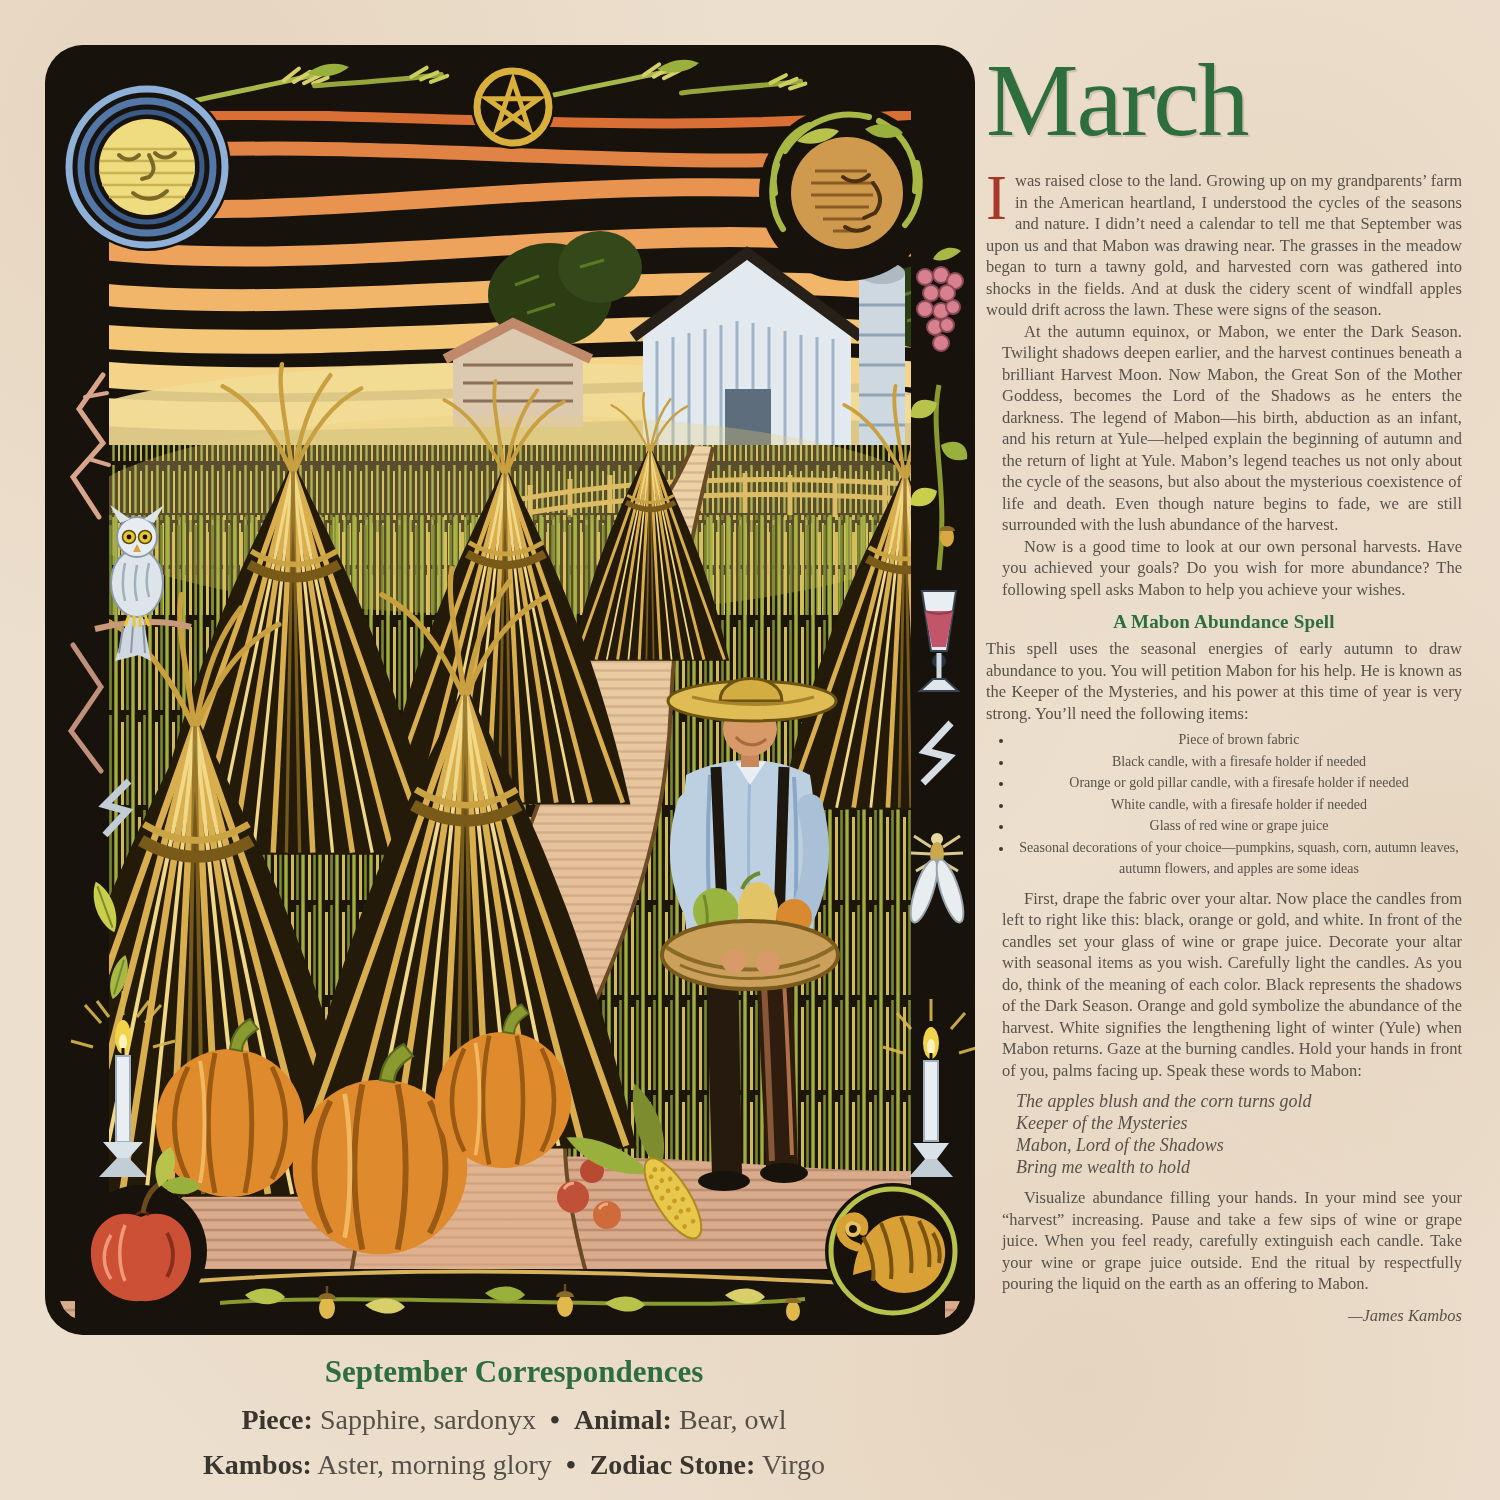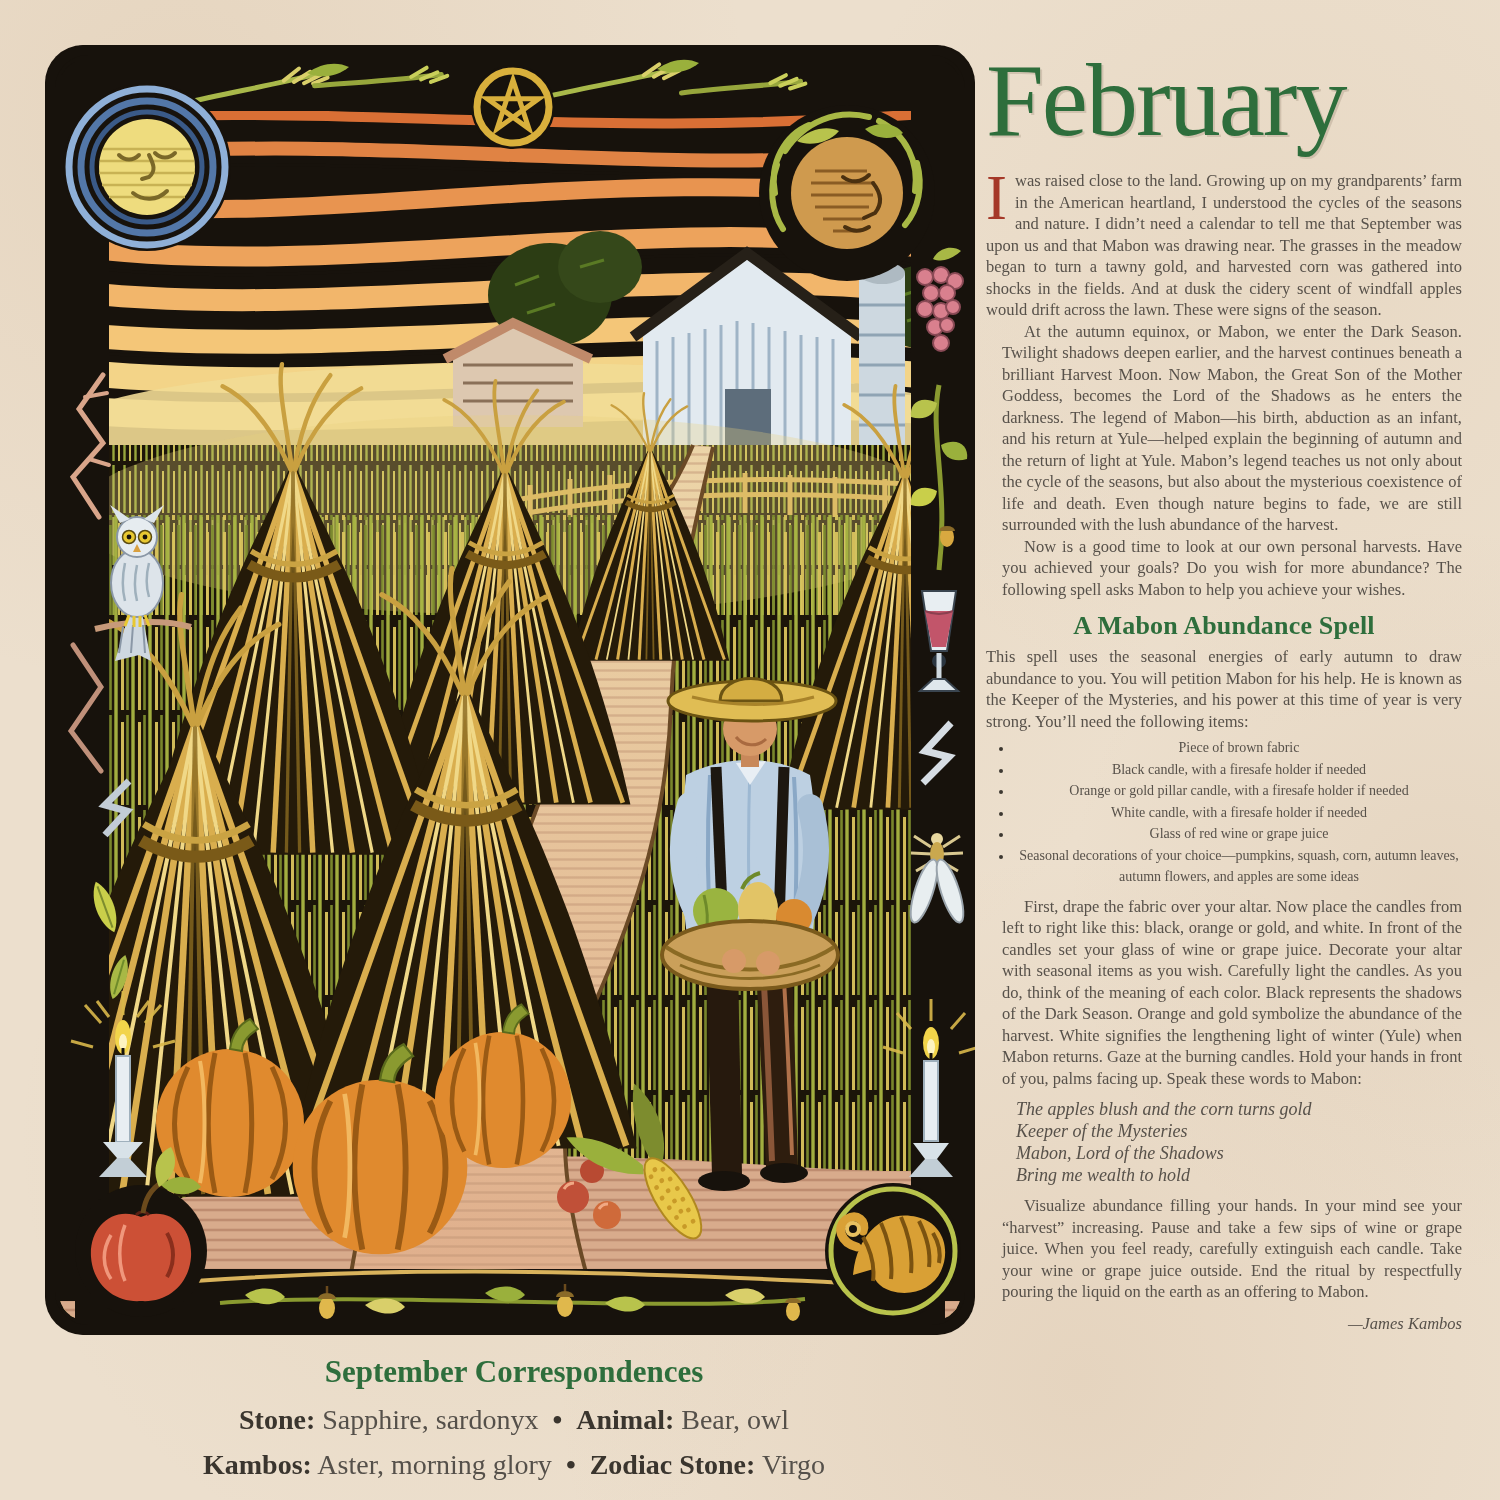--- a/index.html
+++ b/index.html
@@ -25,21 +25,21 @@
     font-weight:normal;letter-spacing:-2px;
     text-shadow:2px 2px 0 rgba(70,50,25,0.15);
   }
   .text-col p{margin:0;font-size:16.5px;line-height:21.5px;text-align:justify;}
   .text-col p.ind{text-indent:22px;margin-left:16px;}
   .dropcap{
     float:left;font-size:63px;line-height:53px;padding:2px 8px 0 0;
     color:#a53828;font-weight:normal;
   }
   .spell-heading{
-    font-size:26px;color:#2e6e3c;text-align:center;
+    font-size:19px;color:#2e6e3c;text-align:center;
     margin:11px 0 5px 0;font-weight:bold;letter-spacing:0.2px;
   }
   ul.items{margin:5px 0 8px 27px;padding:0;}
   ul.items li{
     font-size:14px;line-height:21.5px;margin:0;padding-left:3px;text-align:center;
   }
   ul.items li::marker{color:#3d3831;font-size:0.85em;}
   .verse{margin:9px 0 9px 30px;font-style:italic;}
   .verse div{font-size:18px;line-height:22px;}
   .attribution{text-align:right !important;font-style:italic;margin-top:10px !important;}
@@ -511,37 +511,37 @@
     </g>
     <path d="M-36,-4 C-52,-8 -58,-24 -46,-32 C-36,-38 -26,-30 -30,-20" fill="none" stroke="#d9a035" stroke-width="9" stroke-linecap="round"></path>
     <circle cx="-40" cy="-22" r="6" fill="none" stroke="#e8c060" stroke-width="4"></circle>
   </g>
 </svg>
 </div>
 
 <div class="correspondences">
   <h2 class="corr-heading">September Correspondences</h2>
   <p class="corr-line">
-    <span class="lbl">Stone:</span>
+    <span class="lbl">Piece:</span>
     <span>Sapphire, sardonyx</span>
     <span class="sep">•</span>
     <span class="lbl">Animal:</span>
     <span>Bear, owl</span>
   </p>
   <p class="corr-line">
     <span class="lbl">Kambos:</span>
     <span>Aster, morning glory</span>
     <span class="sep">•</span>
     <span class="lbl">Zodiac Stone:</span>
     <span>Virgo</span>
   </p>
 </div>
 
 <div class="text-col">
-  <h1 class="month-title">February</h1>
+  <h1 class="month-title">March</h1>
 
   <p class="first"><span class="dropcap">I</span><span>was raised close to the land. Growing up on my grandparents’ farm in the American heartland, I understood the cycles of the seasons and nature. I didn’t need a calendar to tell me that September was upon us and that Mabon was drawing near. The grasses in the meadow began to turn a tawny gold, and harvested corn was gathered into shocks in the fields. And at dusk the cidery scent of windfall apples would drift across the lawn. These were signs of the season.</span></p>
   <p class="ind">At the autumn equinox, or Mabon, we enter the Dark Season. Twilight shadows deepen earlier, and the harvest continues beneath a brilliant Harvest Moon. Now Mabon, the Great Son of the Mother Goddess, becomes the Lord of the Shadows as he enters the darkness. The legend of Mabon—his birth, abduction as an infant, and his return at Yule—helped explain the beginning of autumn and the return of light at Yule. Mabon’s legend teaches us not only about the cycle of the seasons, but also about the mysterious coexistence of life and death. Even though nature begins to fade, we are still surrounded with the lush abundance of the harvest.</p>
   <p class="ind">Now is a good time to look at our own personal harvests. Have you achieved your goals? Do you wish for more abundance? The following spell asks Mabon to help you achieve your wishes.</p>
 
   <h3 class="spell-heading">A Mabon Abundance Spell</h3>
   <p>This spell uses the seasonal energies of early autumn to draw abundance to you. You will petition Mabon for his help. He is known as the Keeper of the Mysteries, and his power at this time of year is very strong. You’ll need the following items:</p>
 
   <ul class="items">
     <li>Piece of brown fabric</li>

